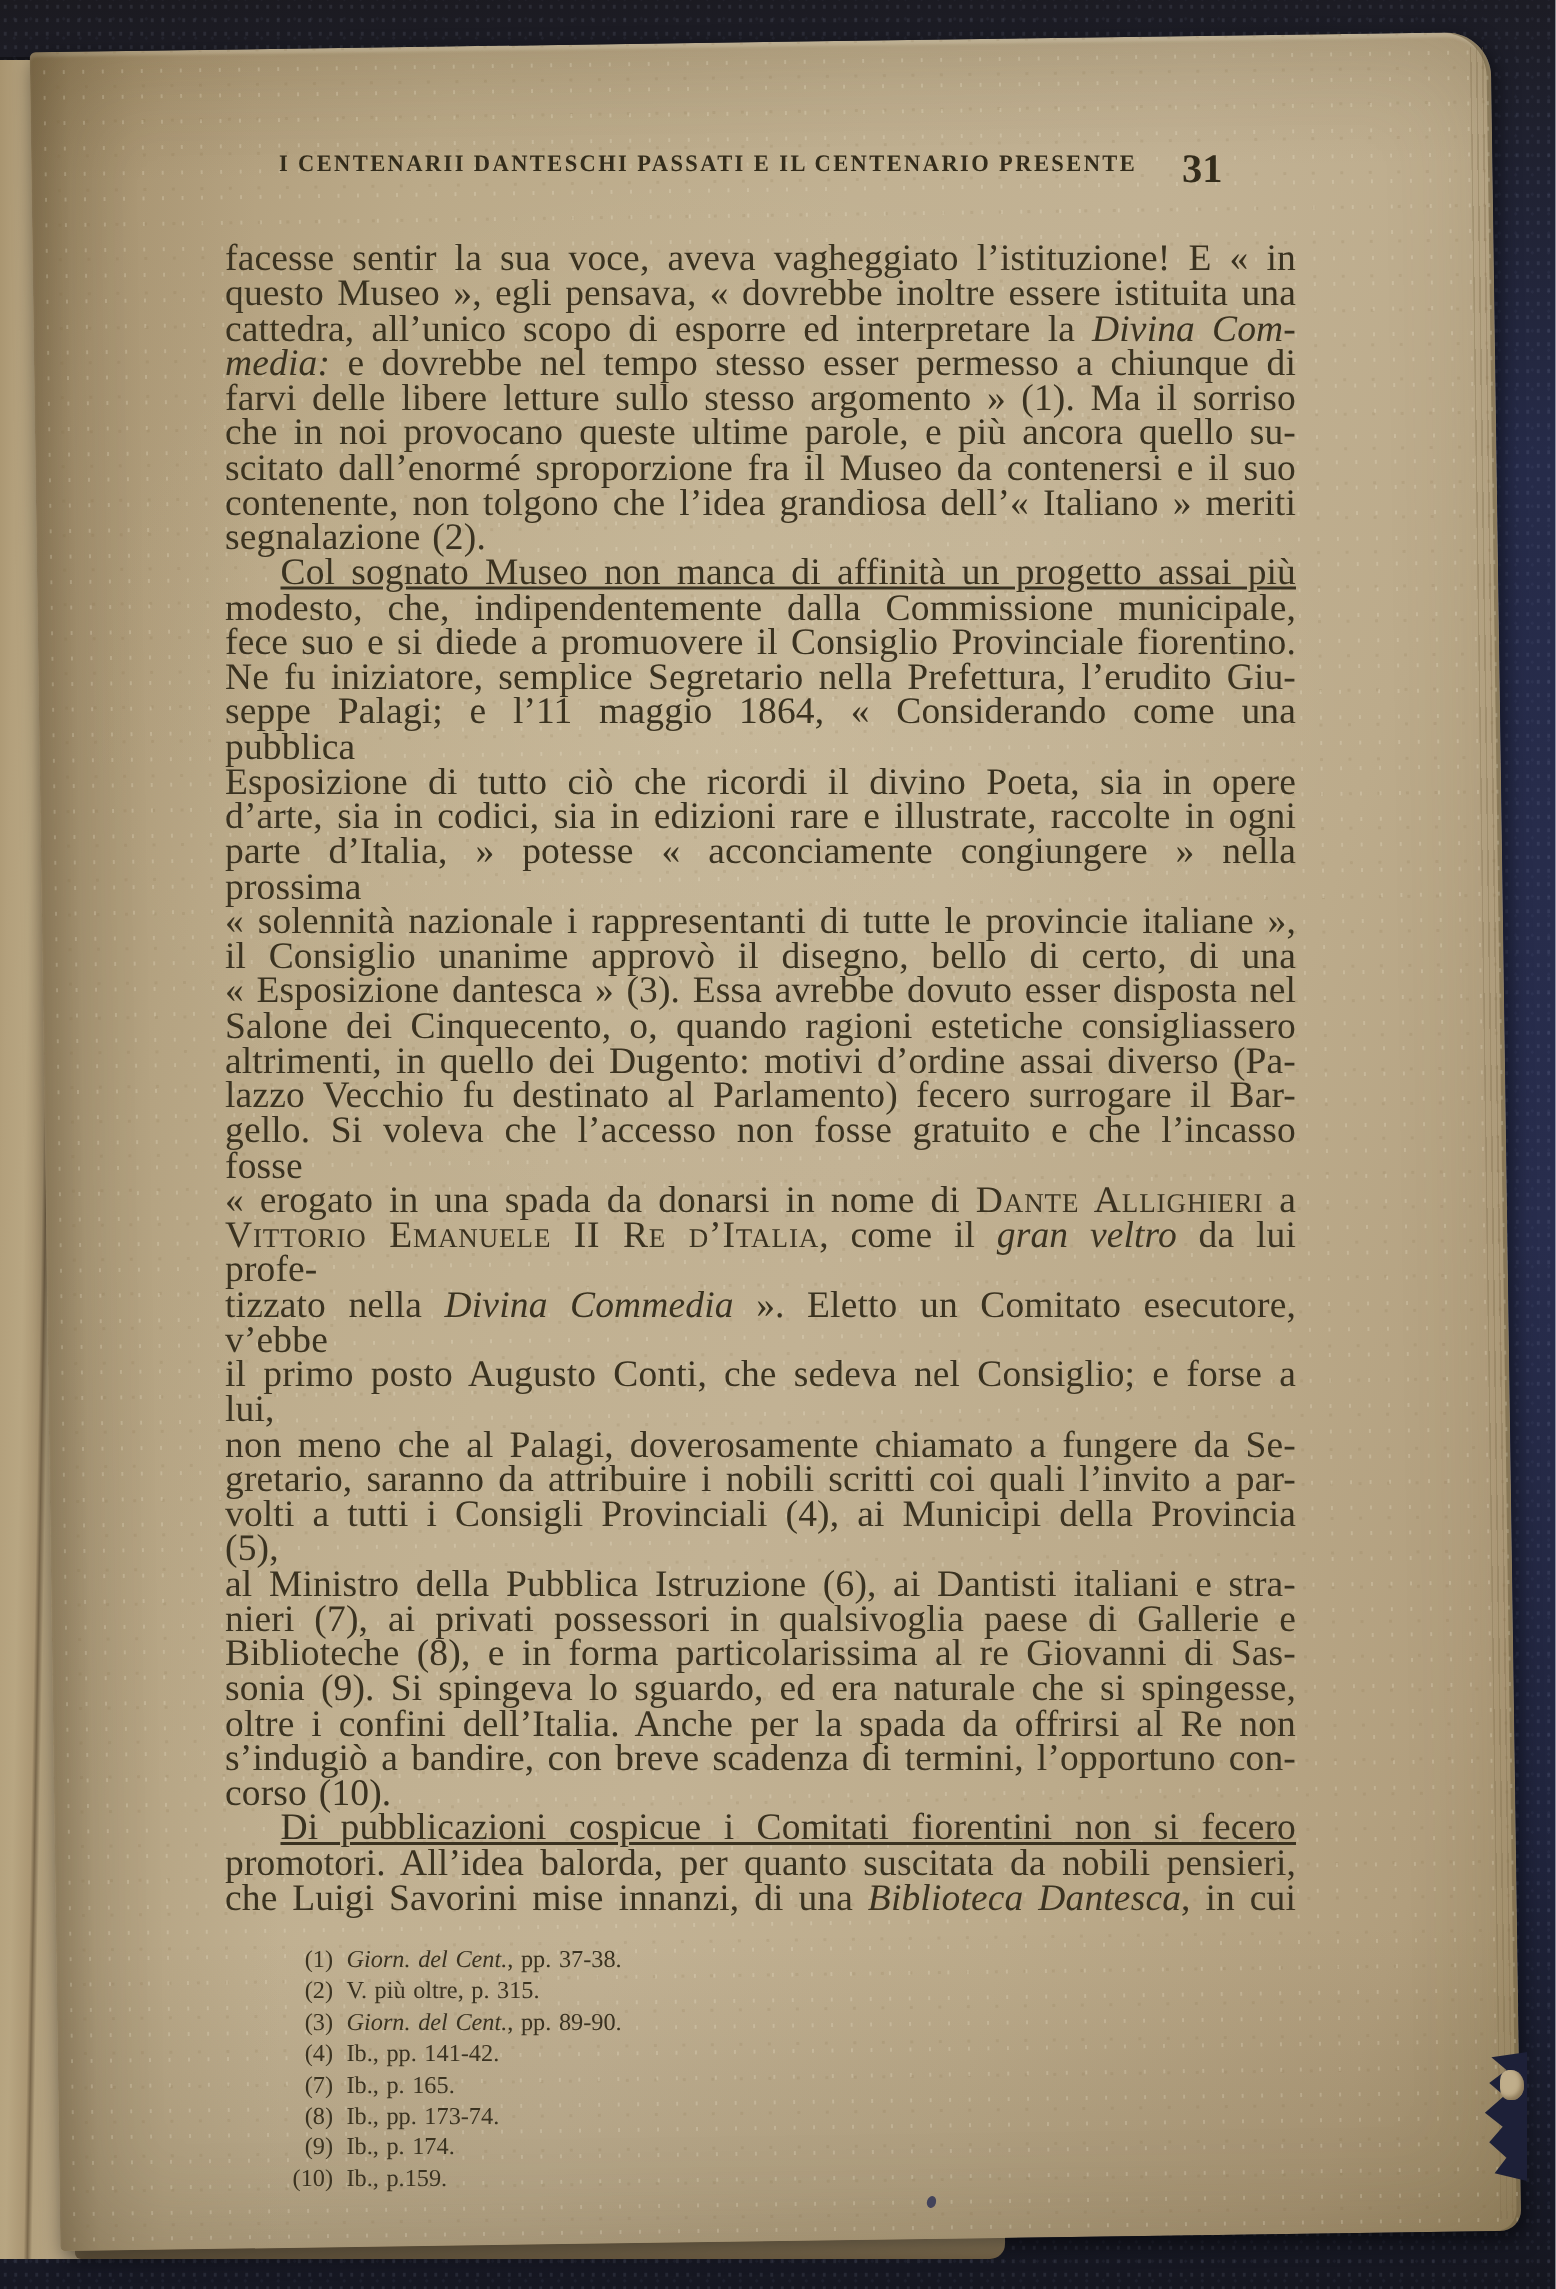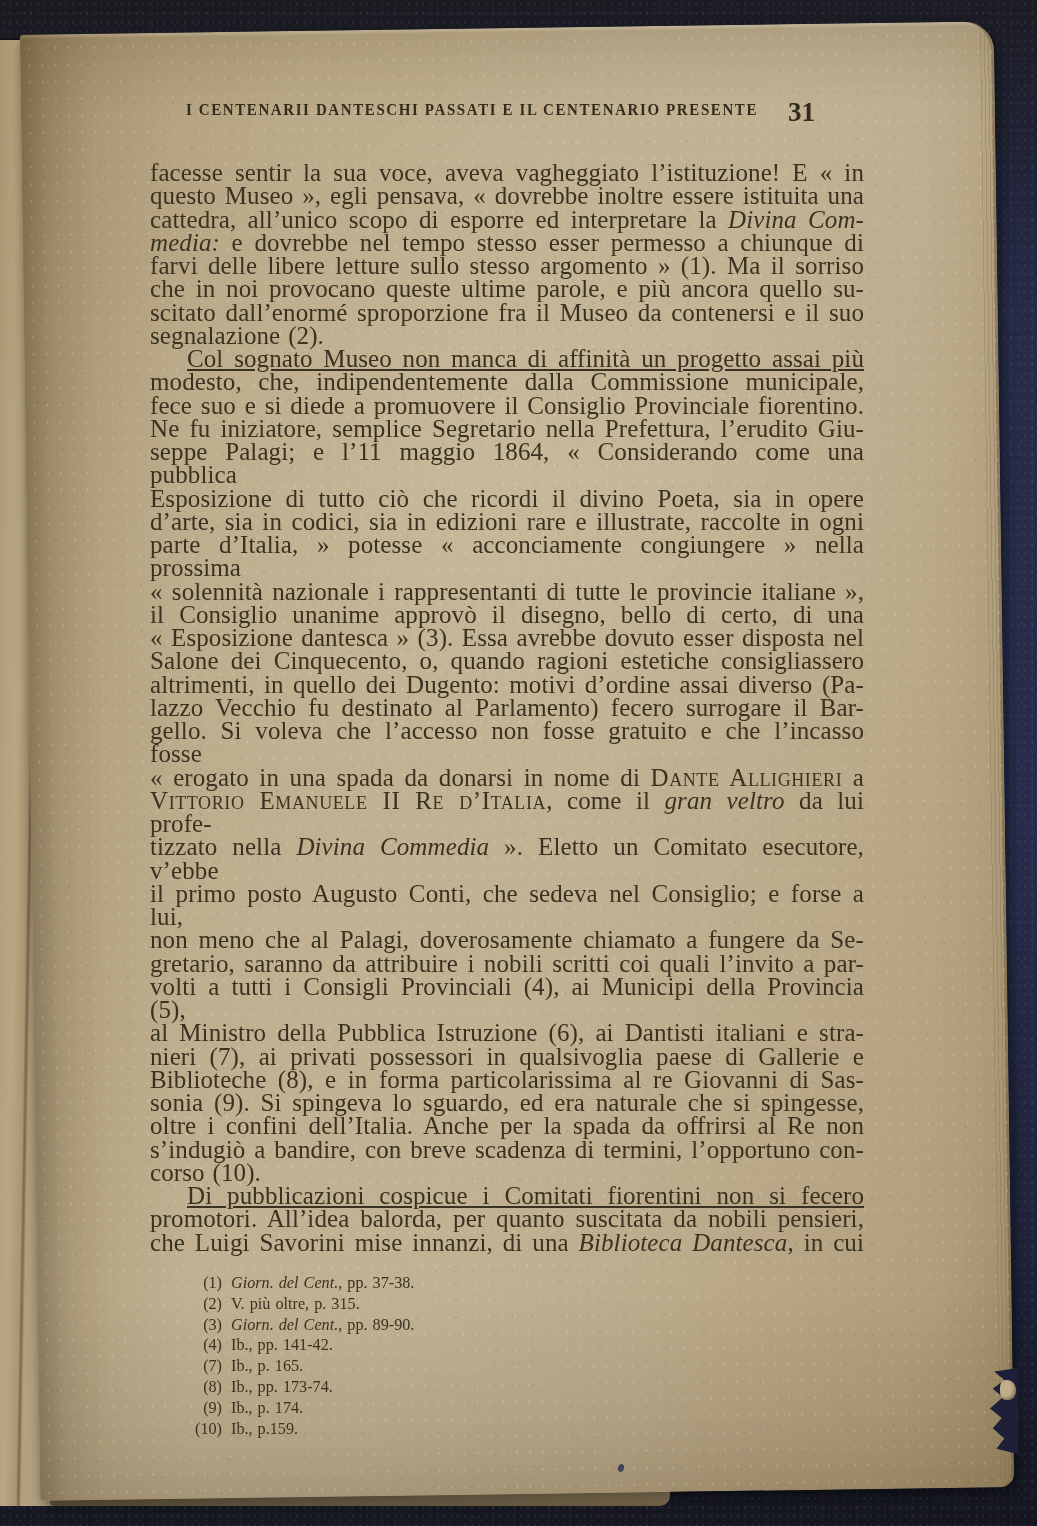--- a/index.html
+++ b/index.html
@@ -89,20 +89,21 @@
     <span class="hdr-num">31</span>
   </div>
   <div class="textblock">
       <div class="line"><span>facesse sentir la sua voce, aveva vagheggiato l’istituzione! E « in</span></div>
       <div class="line"><span>questo Museo », egli pensava, « dovrebbe inoltre essere istituita una</span></div>
       <div class="line"><span>cattedra, all’unico scopo di esporre ed interpretare la </span><span class="i">Divina Com-</span></div>
       <div class="line"><span class="i">media:</span><span> e dovrebbe nel tempo stesso esser permesso a chiunque di</span></div>
       <div class="line"><span>farvi delle libere letture sullo stesso argomento » (1). Ma il sorriso</span></div>
       <div class="line"><span>che in noi provocano queste ultime parole, e più ancora quello su-</span></div>
       <div class="line"><span>scitato dall’enormé sproporzione fra il Museo da contenersi e il suo</span></div>
+      <div class="line"><span>contenente, non tolgono che l’idea grandiosa dell’« Italiano » meriti</span></div>
       <div class="line pend"><span>segnalazione (2).</span></div>
       <div class="line ind"><span>Col sognato Museo non manca di affinità un progetto assai più</span></div>
       <div class="line"><span>modesto, che, indipendentemente dalla Commissione municipale,</span></div>
       <div class="line"><span>fece suo e si diede a promuovere il Consiglio Provinciale fiorentino.</span></div>
       <div class="line"><span>Ne fu iniziatore, semplice Segretario nella Prefettura, l’erudito Giu-</span></div>
       <div class="line"><span>seppe Palagi; e l’11 maggio 1864, « Considerando come una pubblica</span></div>
       <div class="line"><span>Esposizione di tutto ciò che ricordi il divino Poeta, sia in opere</span></div>
       <div class="line"><span>d’arte, sia in codici, sia in edizioni rare e illustrate, raccolte in ogni</span></div>
       <div class="line"><span>parte d’Italia, » potesse « acconciamente congiungere » nella prossima</span></div>
       <div class="line"><span>« solennità nazionale i rappresentanti di tutte le provincie italiane »,</span></div>

